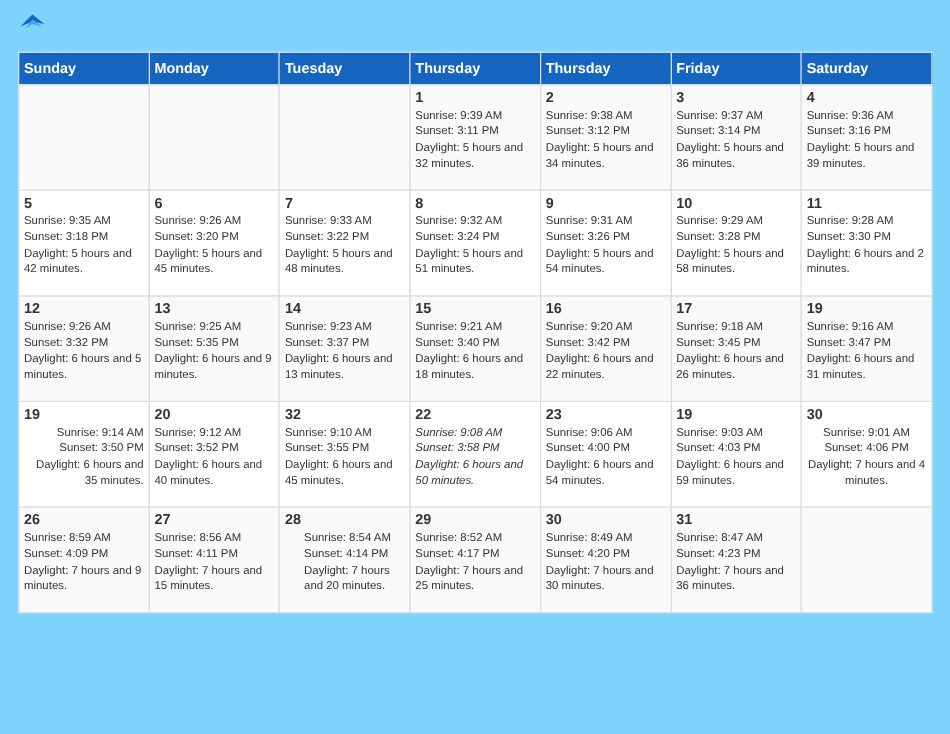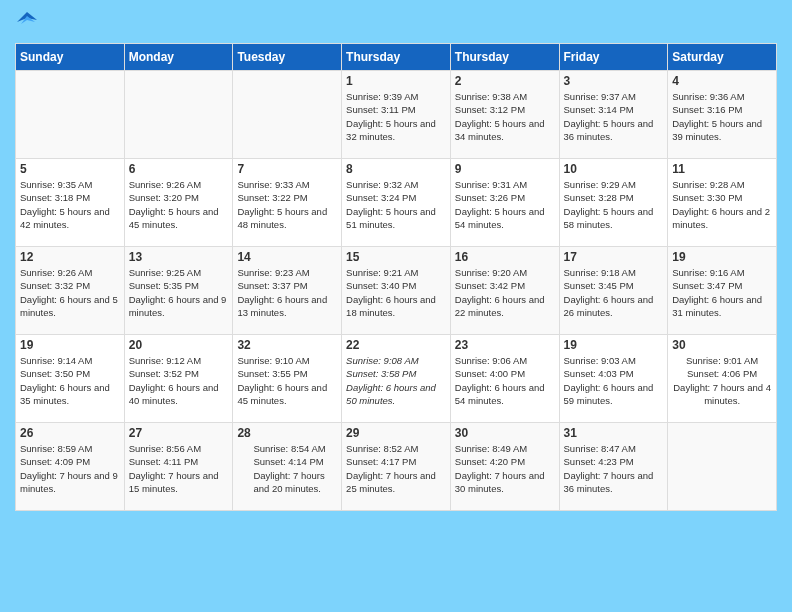--- a/index.html
+++ b/index.html
@@ -245,21 +245,21 @@
           <td>
             <span class="day-number">19</span>
             <div class="day-info" style="white-space: pre-line;">Sunrise: 9:16 AM
 Sunset: 3:47 PM
 Daylight: 6 hours and 31 minutes.</div>
           </td>
         </tr>
         <tr>
           <td>
             <span class="day-number">19</span>
-            <div class="day-info" style="white-space: pre-line;">Sunrise: 9:14 AM
+            <div class="day-info" style="white-space: pre-line; text-align: right;">Sunrise: 9:14 AM
 Sunset: 3:50 PM
 Daylight: 6 hours and 35 minutes.</div>
           </td>
           <td>
             <span class="day-number">20</span>
             <div class="day-info" style="white-space: pre-line;">Sunrise: 9:12 AM
 Sunset: 3:52 PM
 Daylight: 6 hours and 40 minutes.</div>
           </td>
           <td>

